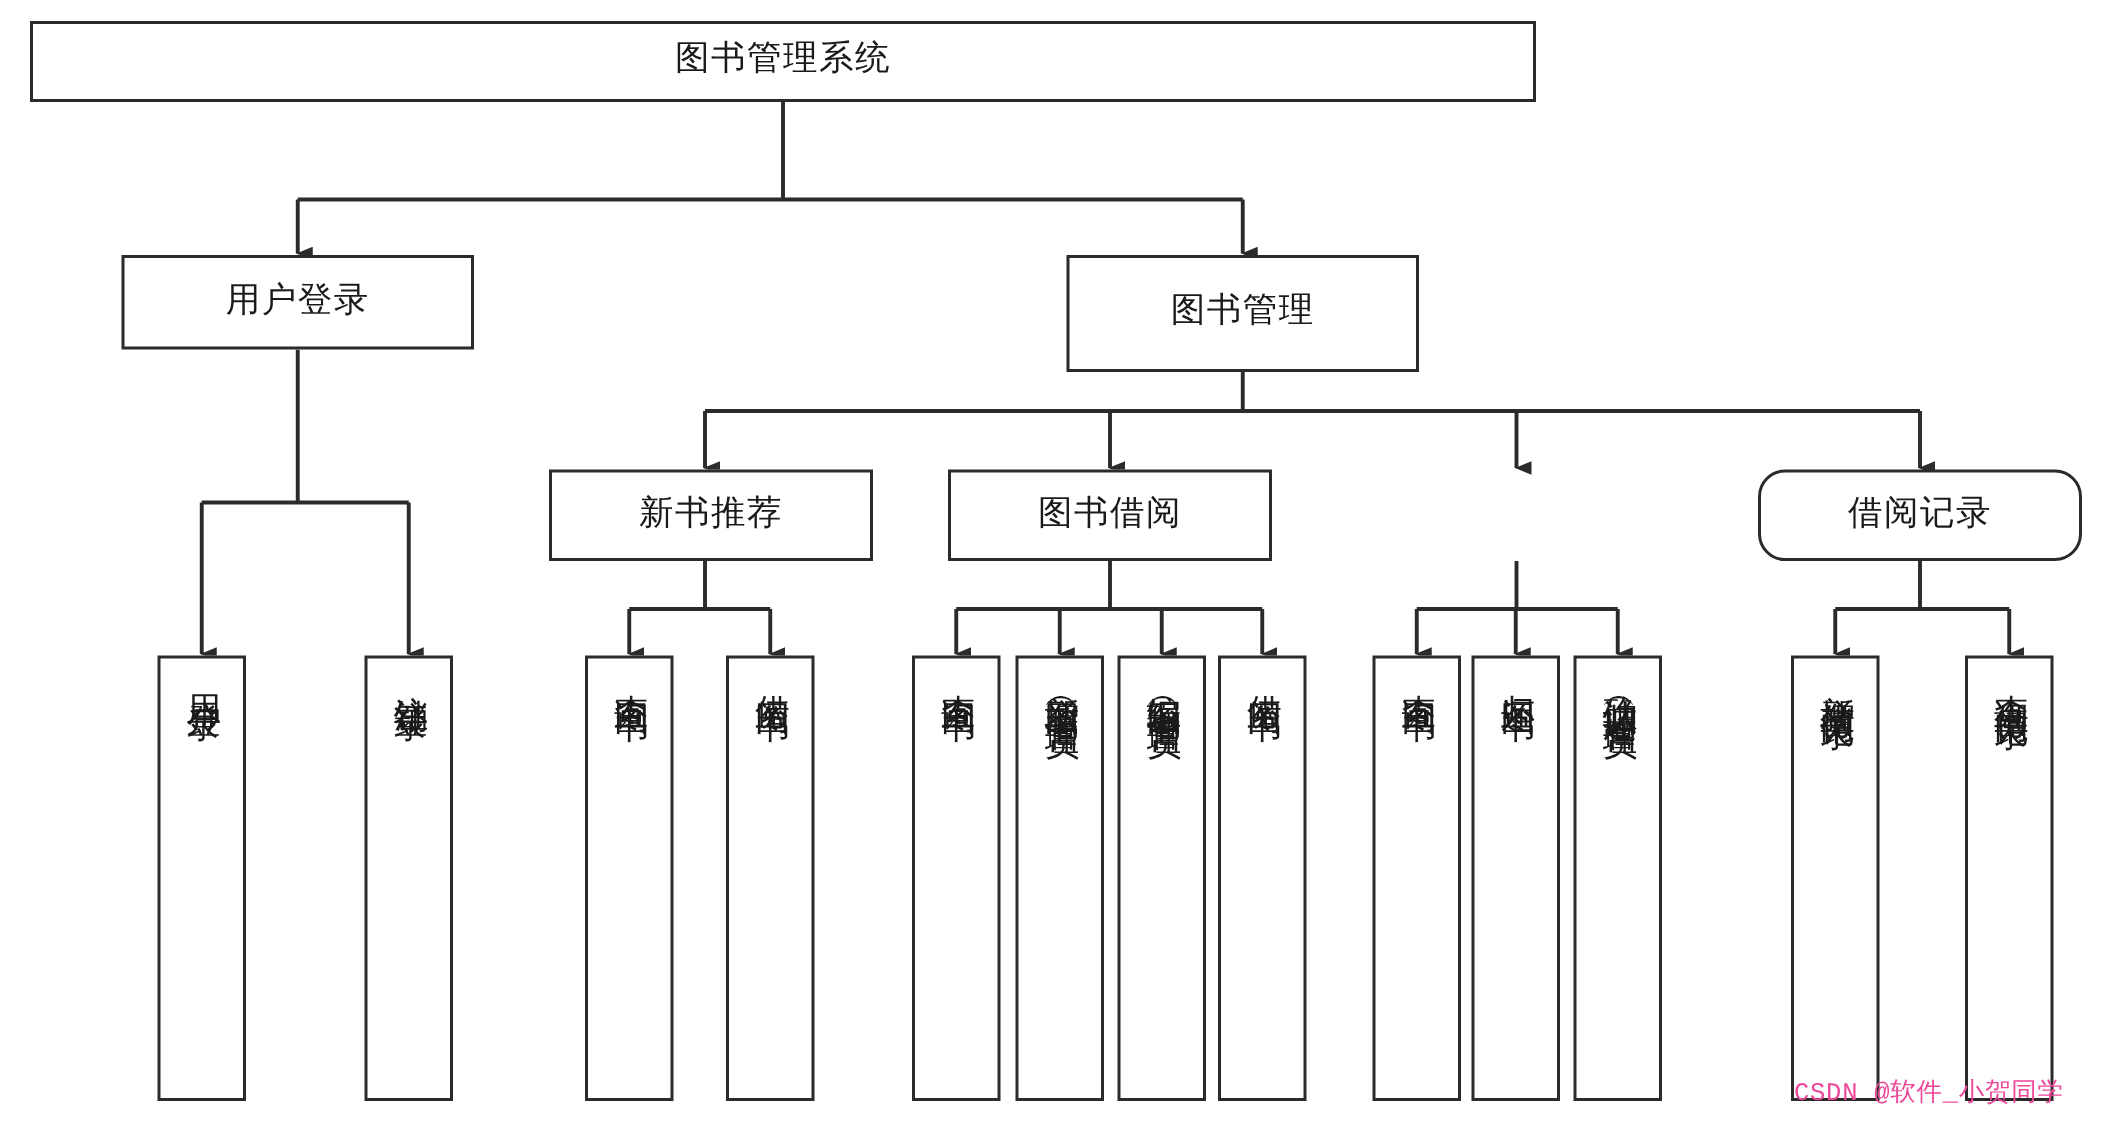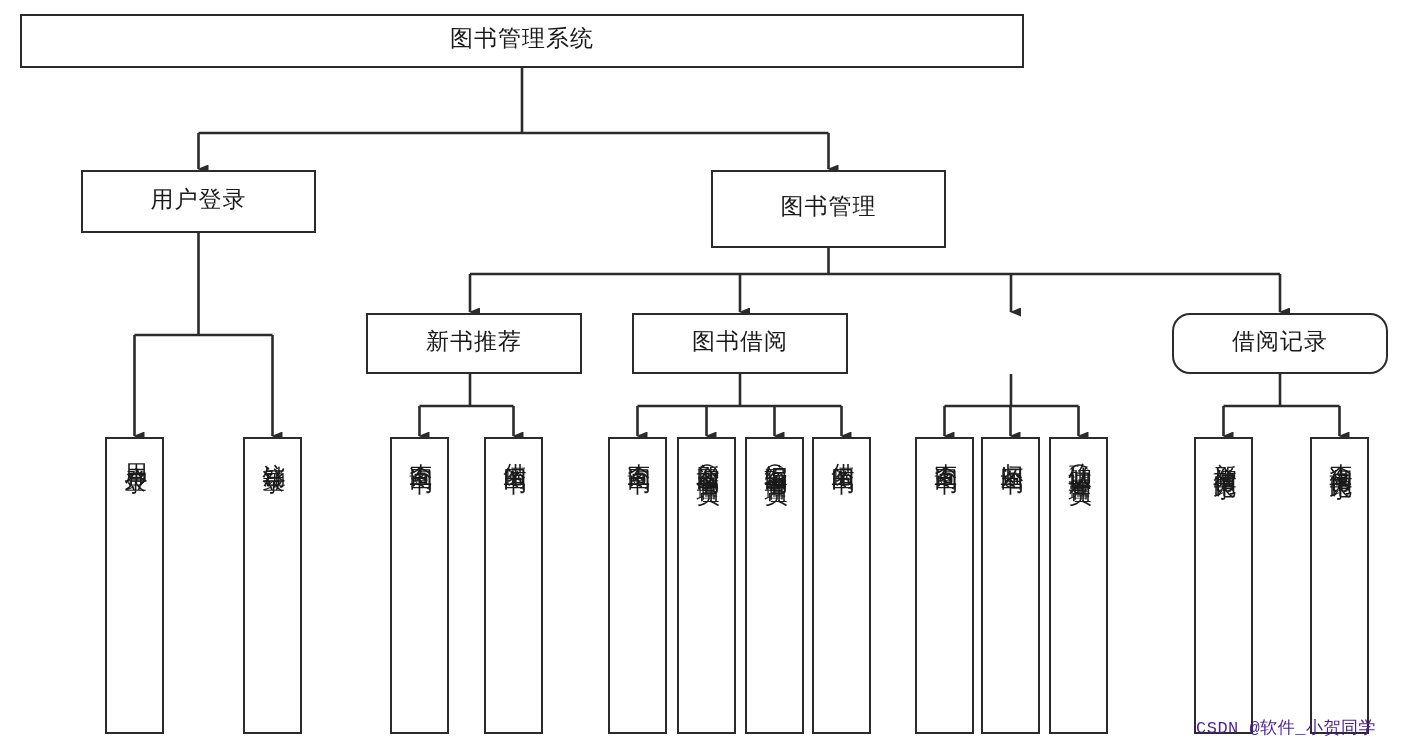--- a/index.html
+++ b/index.html
@@ -61,21 +61,21 @@
     writing-mode: vertical-rl;
     text-orientation: upright;
     font-size: 23px;
     line-height: 1.05;
     letter-spacing: 3px;
     white-space: nowrap;
   }
   .watermark {
     position: absolute;
     font-size: 17px;
-    color: #4c1d95;
+    color: #ec4899;
     white-space: nowrap;
     letter-spacing: 0.5px;
   }
 </style>
 </head>
 <body>
 
 <div id="canvas">
 
   <svg class="connectors" viewBox="0 0 1405 747" xmlns="http://www.w3.org/2000/svg">

